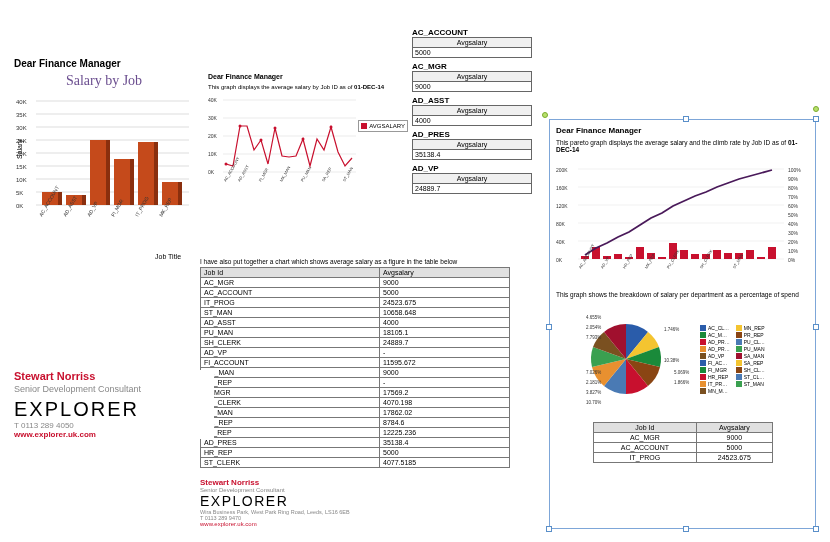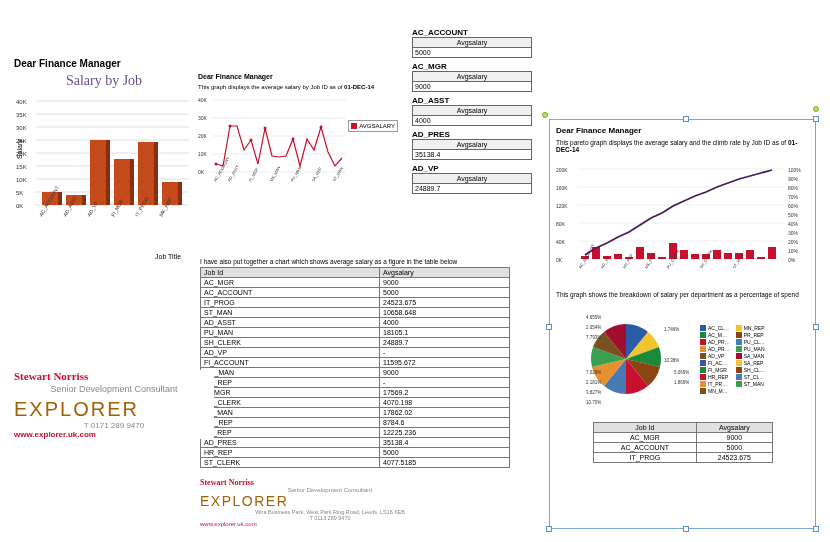--- a/index.html
+++ b/index.html
@@ -9,40 +9,40 @@
   .section-title { font-size: 10px; font-weight: bold; margin-bottom: 4px; }
   .subtext { font-size: 8px; margin-bottom: 4px; }
   .tbl { border-collapse: collapse; width: 100%; font-size: 7px; }
   .tbl th, .tbl td { border: 1px solid #777; padding: 1px 3px; text-align: left; }
   .tbl th { background: #e0e0e0; font-weight: normal; }
   .minitbl { border-collapse: collapse; width: 120px; font-size: 7px; margin-bottom: 4px; }
   .minitbl td, .minitbl th { border: 1px solid #666; padding: 1px 2px; }
   .minitbl th { background: #f0f0f0; font-weight: normal; }
   .chart-title { font-family: 'Brush Script MT', cursive; font-size: 14px; color: #6b4e8f; text-align: center; }
   .chart-wrap { position: relative; }
-  .logo { font-family: Arial; font-weight: 300; font-size: 20px; letter-spacing: 2px; color: #a16207; }
+  .logo { font-family: Arial; font-weight: 300; font-size: 20px; letter-spacing: 2px; color: #000000; }
   .logo-sm { font-size: 14px; letter-spacing: 1.5px; }
-  .red { color: #C8102E; font-family: Liberation Serif, serif; }
-  .grey { color: #888; text-align: center; }
+  .red { color: #C8102E; }
+  .grey { color: #888; }
   .link { color: #C8102E; font-size: 8px; }
   .sel-border { border: 1px solid #7da6d8; }
   .sel-handle { width: 6px; height: 6px; background: #fff; border: 1px solid #5a8fc9; position: absolute; }
   .sel-handle.round { border-radius: 50%; background: #b8e06c; border: 1px solid #7aab2e; }
   .legend-box { font-size: 6px; border: 1px solid #999; padding: 2px; background: #fff; }
   .legend-row { display: flex; align-items: center; gap: 2px; }
   .legend-swatch { width: 6px; height: 6px; display: inline-block; }
   .pie-legend { font-size: 5px; display: grid; grid-template-columns: auto auto; gap: 1px 6px; }
 </style>
 </head>
 <body>
 
 <div class="panel" style="left:14px; top:58px; width:400px;">
   <div class="section-title">Dear Finance Manager</div>
 
-  <div class="chart-wrap" style="margin-top:4px; display:flex; gap:4px;">
+  <div class="chart-wrap" style="margin-top:4px; display:flex; gap:14px;">
     <div style="width:180px;">
       <div class="chart-title">Salary by Job</div>
       <svg width="180" height="130">
         <g font-size="6" fill="#333">
           <text x="2" y="15">40K</text>
             <text x="2" y="28">35K</text>
             <text x="2" y="41">30K</text>
           <text x="2" y="54">25K</text>
             <text x="2" y="67">20K</text>
             <text x="2" y="80">15K</text>
@@ -226,21 +226,21 @@
           <td>4077.5185</td>
         </tr>
       </tbody>
   </table>
 </div>
 
 <div class="panel" style="left:14px; top:370px; width:200px;">
   <div class="bold red" style="font-size:11px;">Stewart Norriss</div>
   <div class="grey" style="font-size:9px; margin:2px 0 4px;">Senior Development Consultant</div>
   <div class="logo">EXPLORER</div>
-  <div class="grey" style="font-size:8px;"><span>T</span> <span>0171 289 9470</span></div>
+  <div class="grey" style="font-size:8px;"><span>T</span> <span>0113 289 4050</span></div>
   <div class="link bold">www.explorer.uk.com</div>
 </div>
 
 <div class="panel" style="left:200px; top:478px; width:260px;">
   <div class="bold red" style="font-size:8px;">Stewart Norriss</div>
   <div class="grey" style="font-size:6px;">Senior Development Consultant</div>
   <div class="logo logo-sm">EXPLORER</div>
   <div class="grey" style="font-size:5.5px;">Wira Business Park, West Park Ring Road, Leeds, LS16 6EB</div>
   <div class="grey" style="font-size:5.5px;">T 0113 289 9470</div>
   <div class="link" style="font-size:6px;">www.explorer.uk.com</div>

